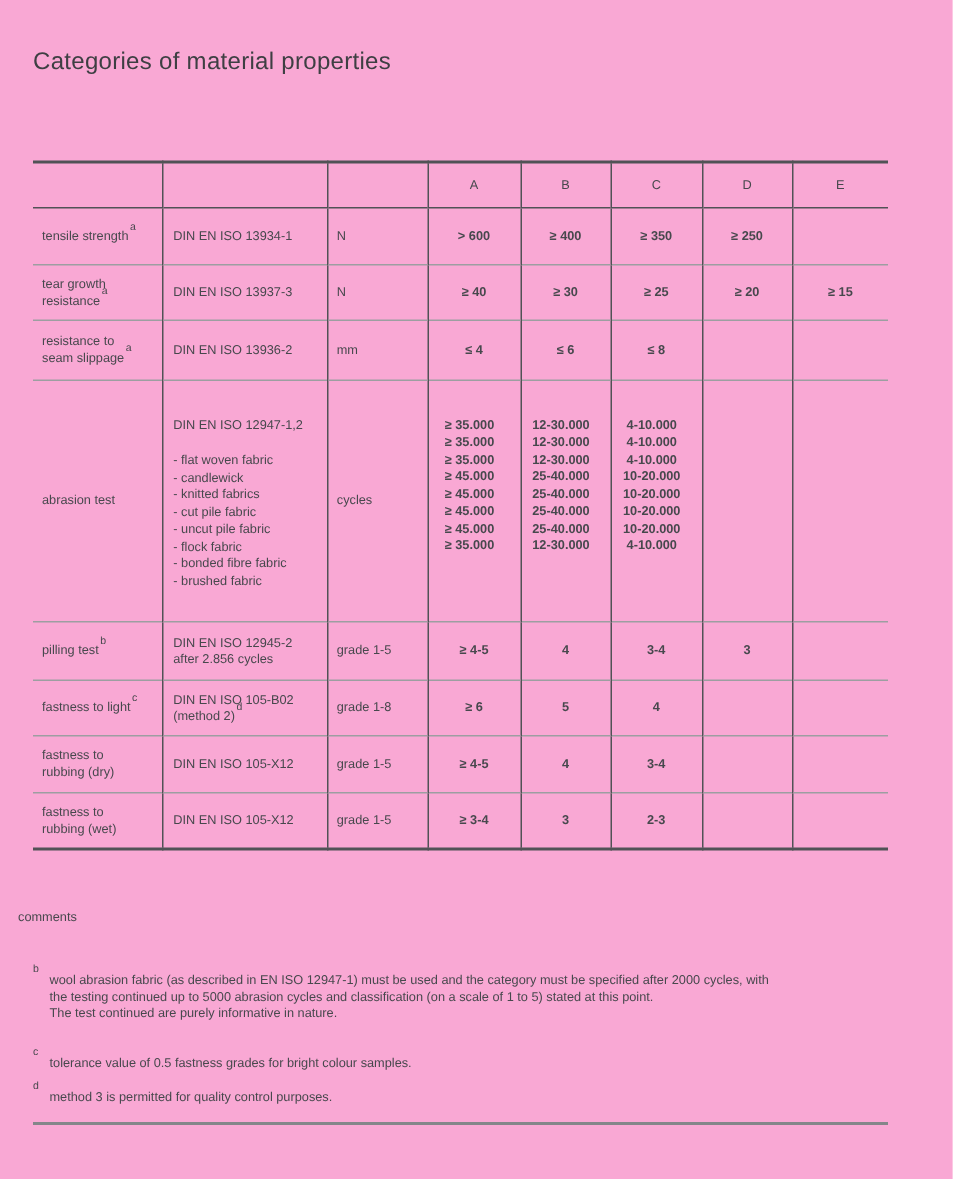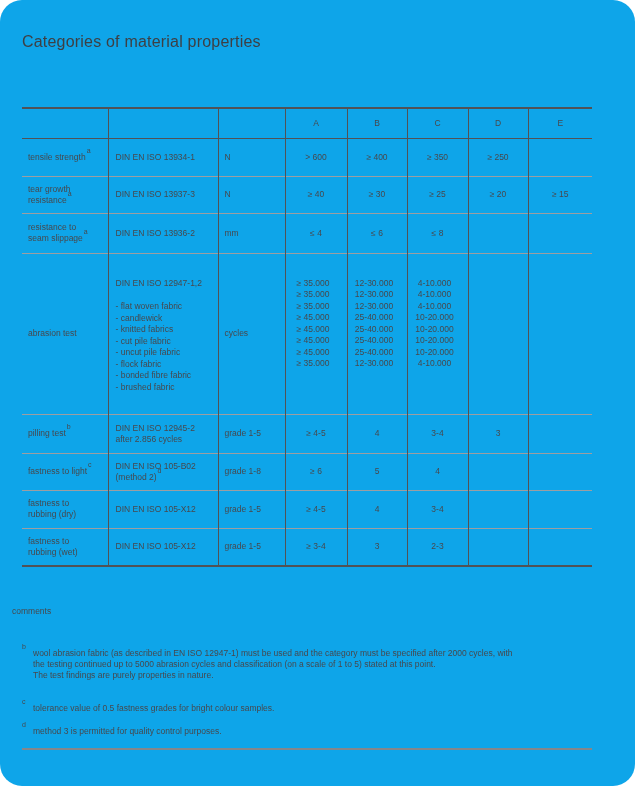--- a/index.html
+++ b/index.html
@@ -2,21 +2,21 @@
 <html><head>
 <meta charset="utf-8">
 <style>
   * { margin:0; padding:0; box-sizing:border-box; }
   html,body { background:#ffffff; }
   body {
     width:635px; height:786px; position:relative; overflow:hidden;
     font-family:"Liberation Sans","DejaVu Sans",sans-serif;
     color:#47484d;
   }
-  .page { position:absolute; inset:0; background:#0ea5e9;border-radius:22px; }
+  .page { position:absolute; inset:0; background:#f9a8d4; }
 
   .title {
     position:absolute; left:22px; top:33px;
     font-size:16px; font-weight:400; color:#3e3f43; letter-spacing:0.2px;
   }
 
   table {
     position:absolute; left:22px; top:107px; width:570px;
     border-collapse:collapse; table-layout:fixed;
     font-size:8.5px; line-height:11px; color:#47484d;
@@ -26,21 +26,21 @@
   thead tr { border-bottom:1px solid #515256; }
   tbody tr { border-bottom:1px solid #9d9ea1; }
   tbody tr:last-child { border-bottom:none; }
   th + th, td + td { border-left:1px solid #515256; }
   thead tr.h1 { height:36px; }
   thead tr.h2 { height:30px; }
 
   .prop   { padding-left:6px; padding-right:3px; }
   .method { padding-left:7px; padding-right:3px; }
   .unit   { padding-left:6px; }
-  .val    { text-align:center; }
+  .val    { text-align:center;font-weight:bold; }
   th.c    { text-align:center; }
 
   sup { font-size:7px; position:relative; top:-3px; margin-left:1px; line-height:0; }
 
   .abr-method { vertical-align:top; padding-top:24px; }
   .abr-method div { line-height:11.5px; }
   .method-gap { height:12px; }
   .abr-val { vertical-align:top; padding-top:24px; text-align:center; padding-right:6px; }
   .abr-val div { line-height:11.5px; }
 
@@ -249,21 +249,21 @@
       </tbody>
   </table>
 
   <div class="comments-label">comments</div>
 
 
   <div class="note note-b">
     <sup>b</sup>
     <div class="nl">wool abrasion fabric (as described in EN ISO 12947-1) must be used and the category must be specified after 2000 cycles, with</div>
     <div class="nl">the testing continued up to 5000 abrasion cycles and classification (on a scale of 1 to 5) stated at this point.</div>
-    <div class="nl">The test findings are purely properties in nature.</div>
+    <div class="nl">The test continued are purely informative in nature.</div>
   </div>
 
   <div class="note note-c">
     <sup>c</sup>
     <div class="nl">tolerance value of 0.5 fastness grades for bright colour samples.</div>
   </div>
 
   <div class="note note-d">
     <sup>d</sup>
     <div class="nl">method 3 is permitted for quality control purposes.</div>

